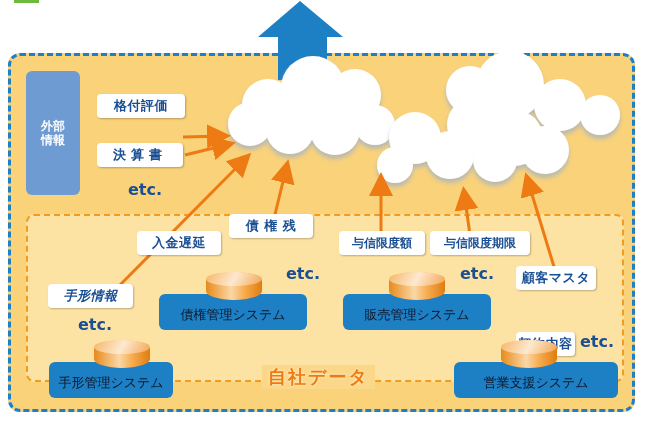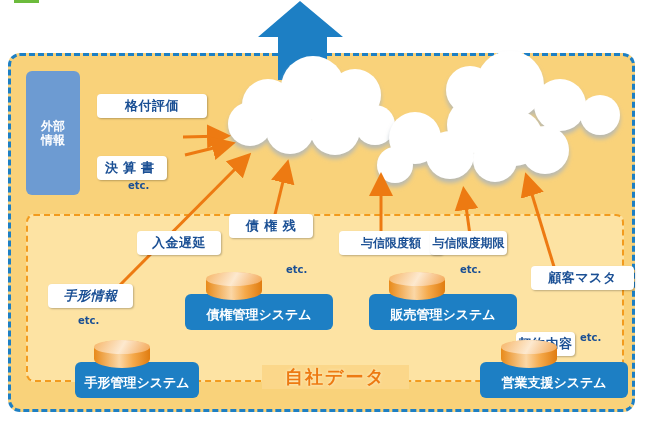--- a/index.html
+++ b/index.html
@@ -20,39 +20,38 @@
   #ext-box {
     left: 26px; top: 71px; width: 54px; height: 124px; background: #6d9bd2; border-radius: 6px;
     color: #fff; font-weight: bold; font-size: 12px; line-height: 14px; text-align: center;
     display: flex; flex-direction: column; justify-content: space-around; padding: 10px 0; box-sizing: border-box;
   }
   .label {
     background: #fff; border-radius: 4px; color: #1a4f94; font-weight: bold; font-size: 13px;
     text-align: center; box-shadow: 1px 1px 2px rgba(0,0,0,0.25); white-space: nowrap;
     display: flex; align-items: center; justify-content: center; letter-spacing: 0.5px;
   }
-  .etc { color: #1a4f94; font-weight: bold; font-size: 10px; }
+  .etc { color: #1a4f94; font-weight: bold; font-size: 16px; }
   .sys {
-    background: #1d7fc4; color: #ffffff; border-radius: 6px; font-weight: bold; font-size: 13px;
+    background: #1d7fc4; color: #0f172a; border-radius: 6px; font-weight: normal; font-size: 13px;
     display: flex; align-items: flex-end; justify-content: center; padding-bottom: 6px; box-sizing: border-box;
     white-space: nowrap;
-    margin-left: 26px;
   }
   .db {
     width: 56px; height: 28px; border-radius: 28px / 9px;
     background: linear-gradient(90deg, #e88a1a 0%, #fbd7a6 45%, #f5a94a 70%, #e07c10 100%);
     border-top: 0;
   }
   .db::before {
     content: ""; position: absolute; left: 0; top: 0; width: 56px; height: 14px; border-radius: 50%;
     background: linear-gradient(120deg, #f6b567 0%, #fde9cf 50%, #f3a450 100%);
   }
   #jisha {
     left: 262px; top: 365px; color: #ed7a12; font-weight: bold; font-size: 18px; letter-spacing: 2px;
-    background: #fbd78a; padding: 0 23px; text-shadow: 0 0 3px #fff3d6;
+    background: #fbd78a; padding: 0 6px; text-shadow: 0 0 3px #fff3d6;
   }
   svg { position: absolute; left: 0; top: 0; }
 </style>
 </head>
 <body>
 
 <div id="green-bar" class="abs"></div>
 
 <div id="outer" class="abs"></div>
 <div id="inner" class="abs"></div>
@@ -108,44 +107,44 @@
   </g>
 </svg>
 
 <div id="ext-box" class="abs">
   <div>
     <div>外部</div>
     <div>情報</div>
   </div>
 </div>
 
-<div class="abs label" style="left:97px;top:94px;width:110px;height:24px;">格付評価</div>
-<div class="abs label" style="left:97px;top:156px;width:70px;height:24px;letter-spacing:5px;">決算書</div>
+<div class="abs label" style="left:97px;top:94px;width:88px;height:24px;">格付評価</div>
+<div class="abs label" style="left:97px;top:143px;width:86px;height:24px;letter-spacing:5px;">決算書</div>
 <div class="abs etc" style="left:128px;top:180px;">etc.</div>
 
 <div class="abs label" style="left:137px;top:231px;width:84px;height:24px;font-family:Liberation Serif, serif;">入金遅延</div>
 <div class="abs label" style="left:229px;top:214px;width:84px;height:24px;">債 権 残</div>
 <div class="abs etc" style="left:286px;top:264px;">etc.</div>
 
 <div class="abs label" style="left:48px;top:284px;width:85px;height:24px;font-style:italic;">手形情報</div>
 <div class="abs etc" style="left:78px;top:315px;">etc.</div>
 
-<div class="abs label" style="left:339px;top:231px;width:104px;height:24px;font-size:12px;letter-spacing:0;">与信限度額</div>
-<div class="abs label" style="left:430px;top:231px;width:77px;height:24px;font-size:12px;letter-spacing:0;">与信限度期限</div>
+<div class="abs label" style="left:339px;top:231px;width:86px;height:24px;font-size:12px;letter-spacing:0;">与信限度額</div>
+<div class="abs label" style="left:430px;top:231px;width:100px;height:24px;font-size:12px;letter-spacing:0;">与信限度期限</div>
 <div class="abs etc" style="left:460px;top:264px;">etc.</div>
 
-<div class="abs label" style="left:516px;top:266px;width:103px;height:24px;margin-left:15px;">顧客マスタ</div>
+<div class="abs label" style="left:516px;top:266px;width:80px;height:24px;">顧客マスタ</div>
 <div class="abs label" style="left:516px;top:300px;width:59px;height:24px;margin-top:32px;">契約内容</div>
 <div class="abs etc" style="left:580px;top:332px;">etc.</div>
 
 <div class="abs sys" style="left:49px;top:362px;width:124px;height:36px;">手形管理システム</div>
 <div class="abs db" style="left:94px;top:340px;"></div>
 
 <div class="abs sys" style="left:159px;top:294px;width:148px;height:36px;">債権管理システム</div>
 <div class="abs db" style="left:206px;top:272px;"></div>
 
 <div class="abs sys" style="left:343px;top:294px;width:148px;height:36px;">販売管理システム</div>
 <div class="abs db" style="left:389px;top:272px;"></div>
 
-<div class="abs sys" style="left:454px;top:362px;width:148px;height:36px;">営業支援システム</div>
+<div class="abs sys" style="left:454px;top:362px;width:164px;height:36px;">営業支援システム</div>
 <div class="abs db" style="left:501px;top:340px;"></div>
 
 <div id="jisha" class="abs">自社データ</div>
 
 </body></html>

